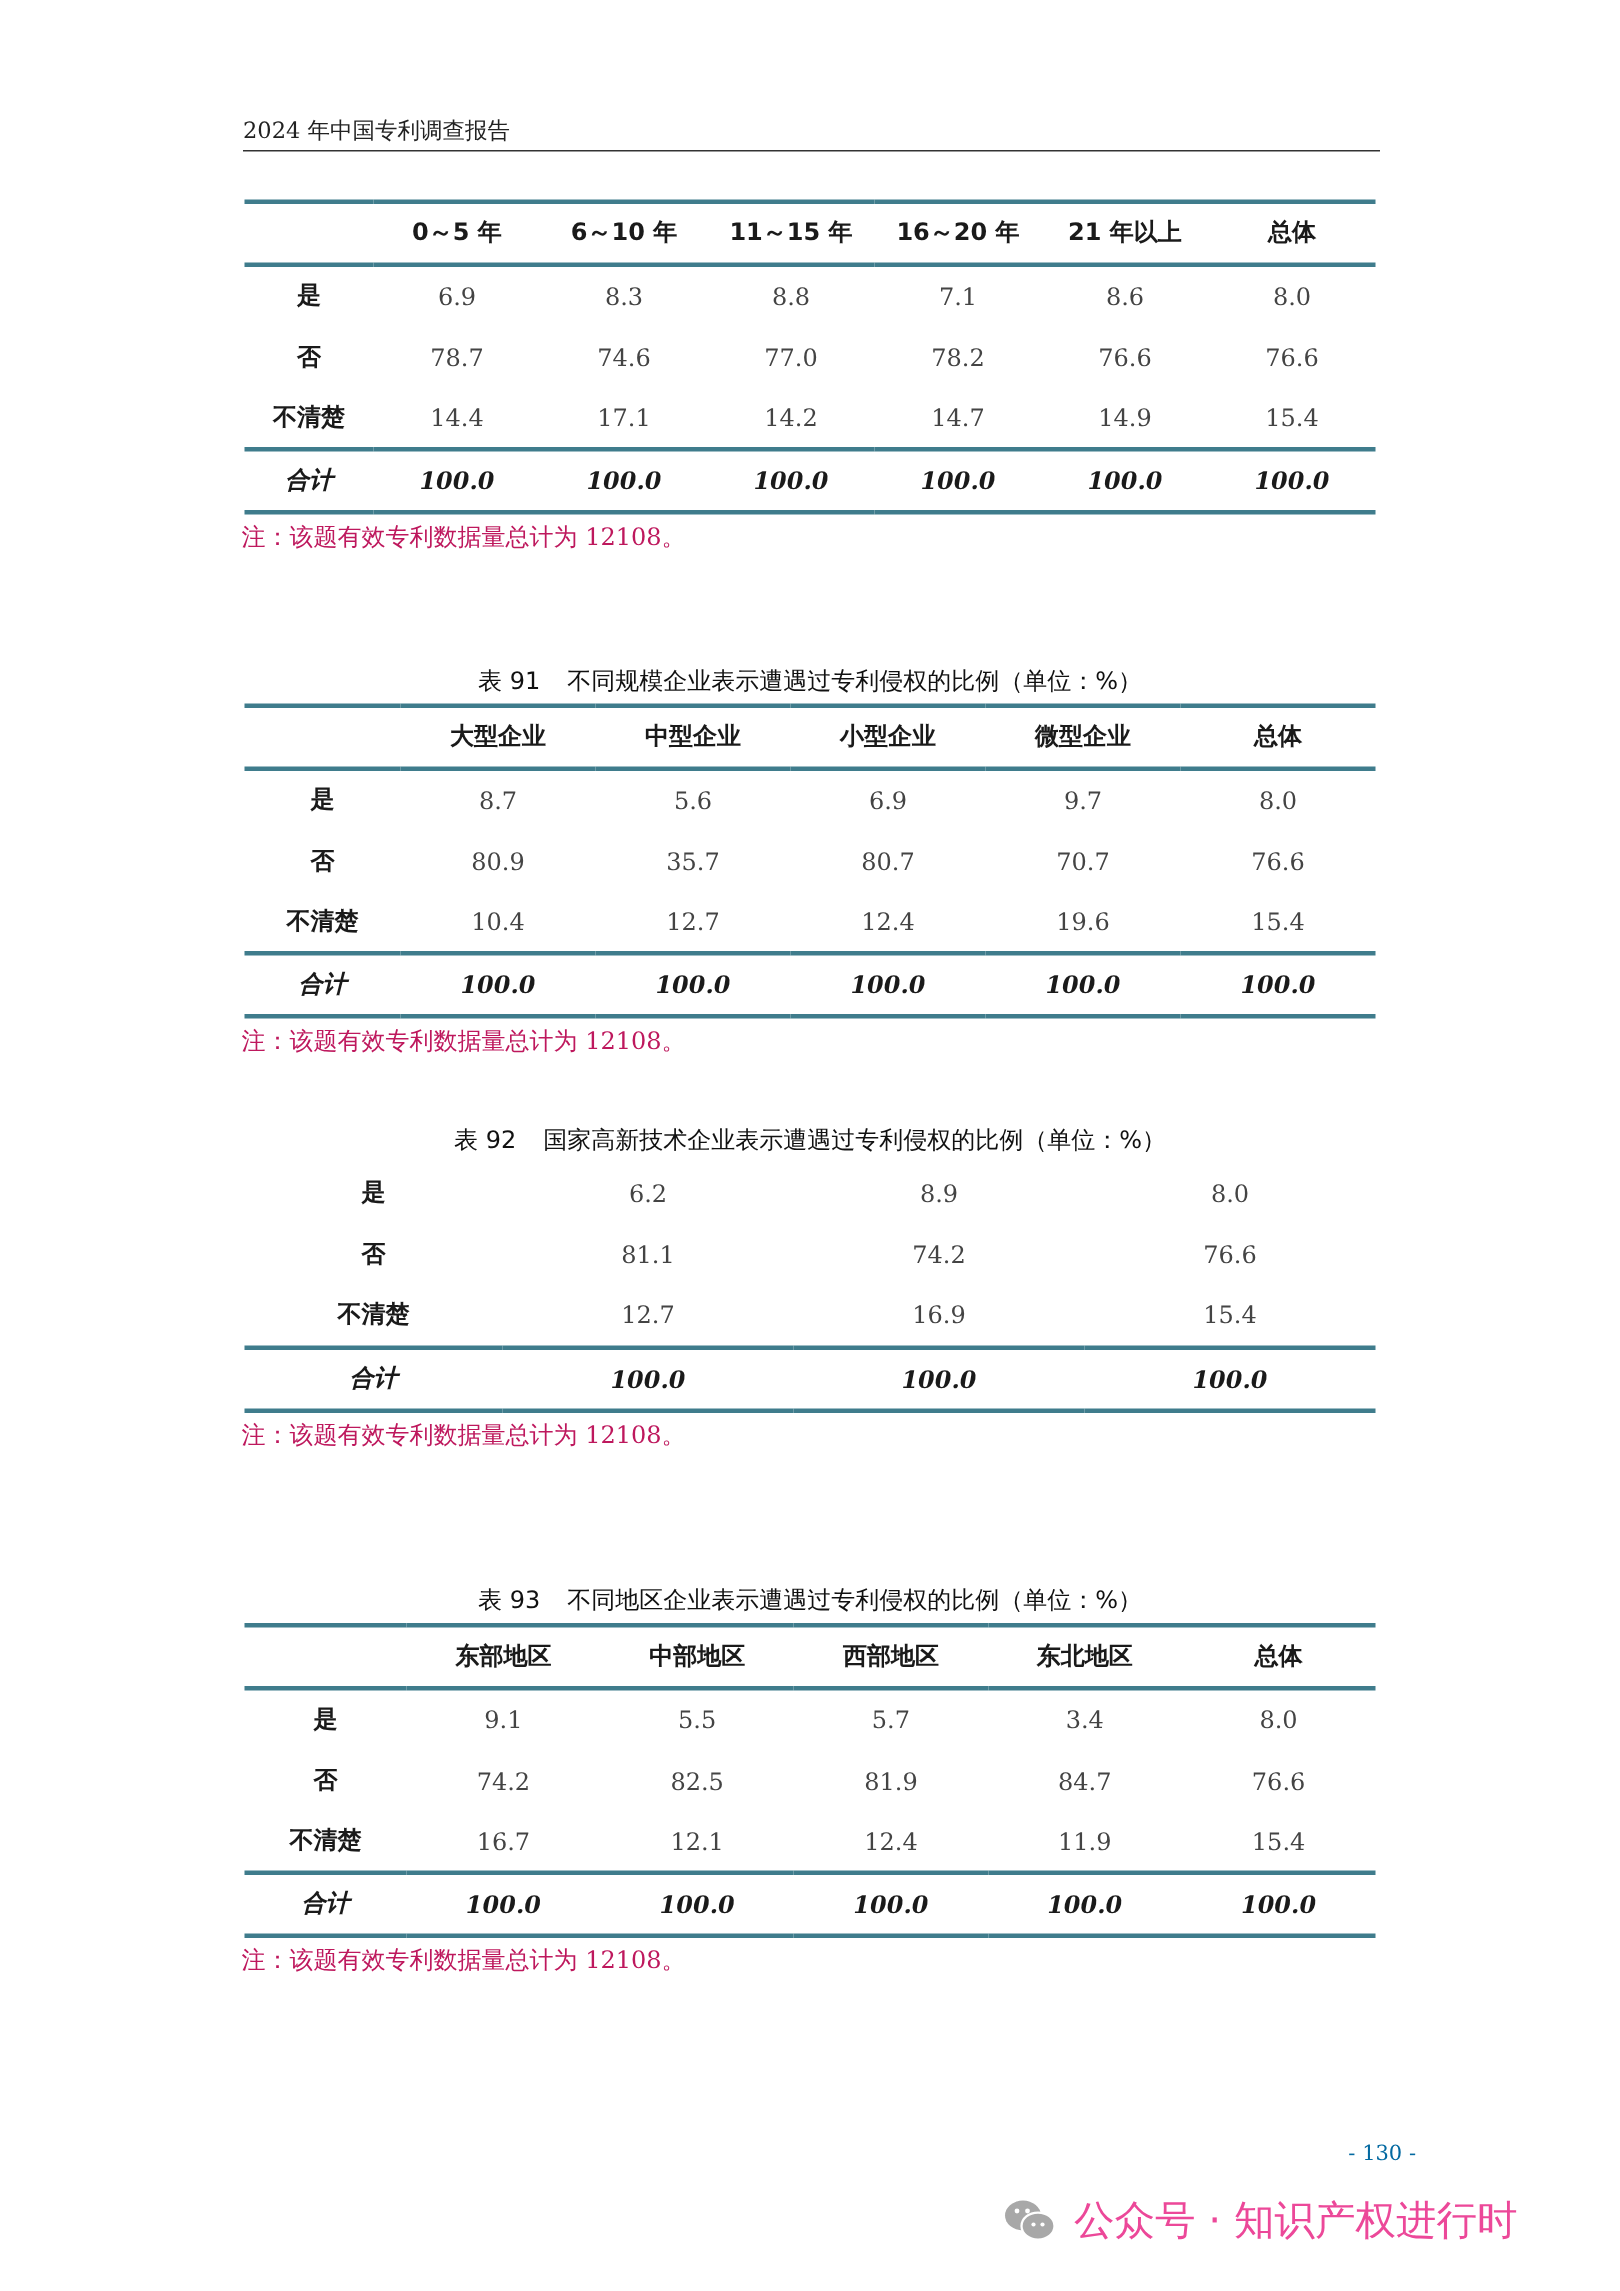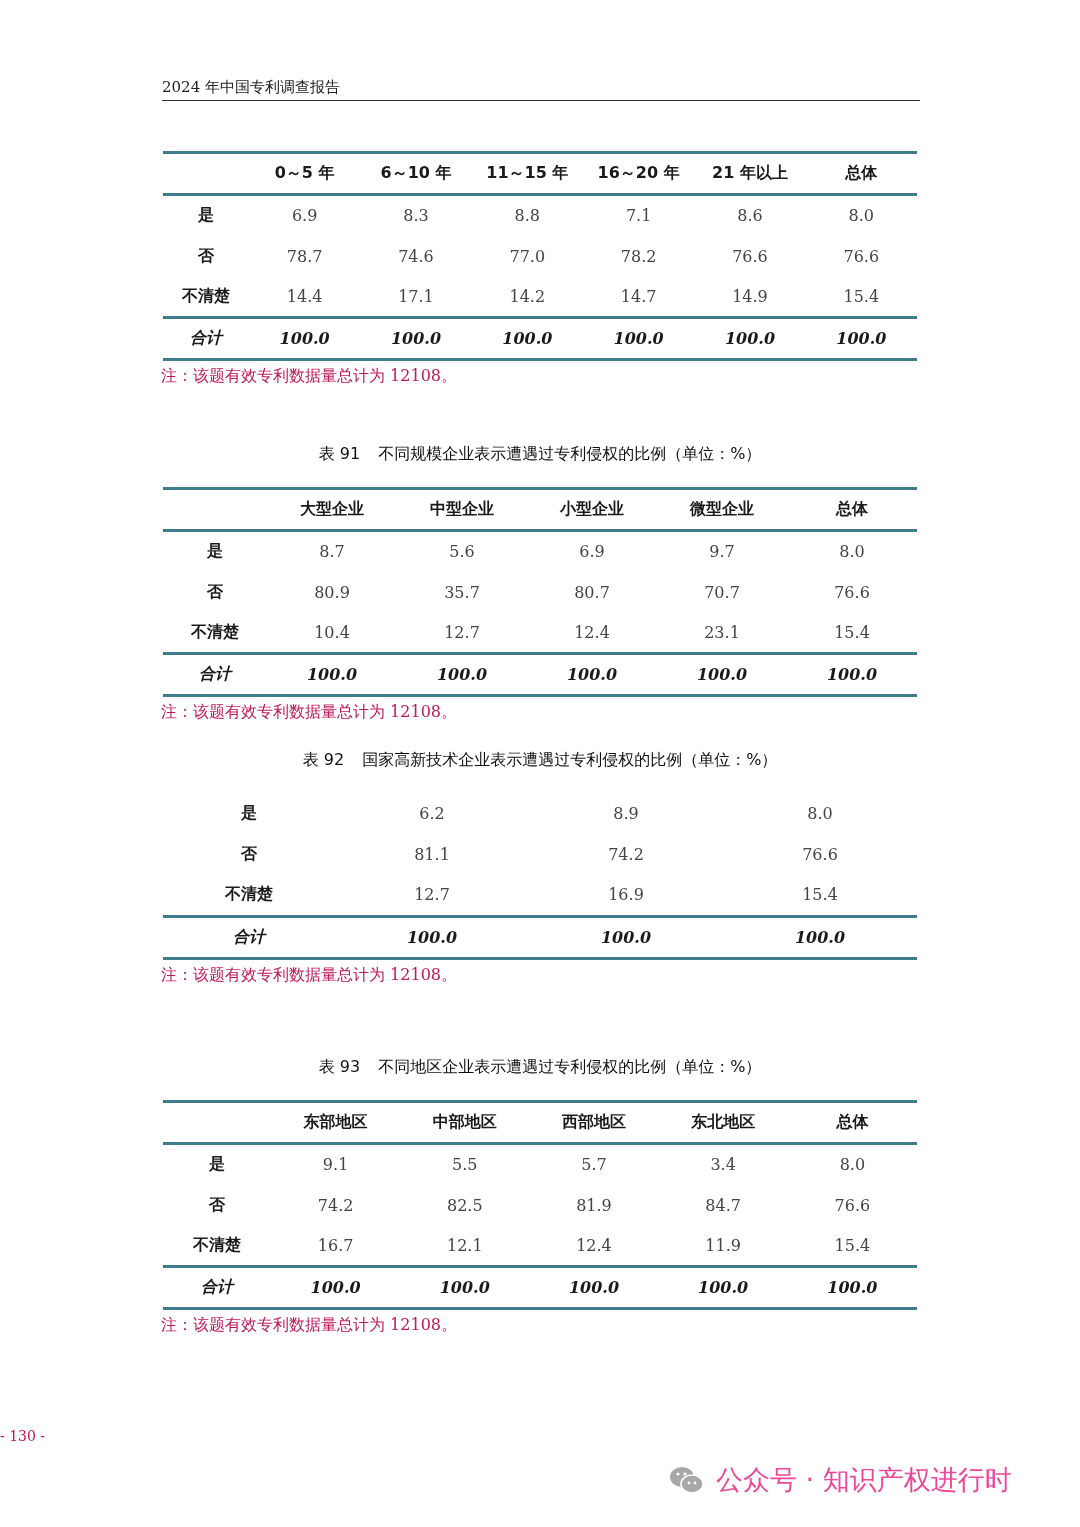--- a/index.html
+++ b/index.html
@@ -4,33 +4,33 @@
 <style>
   html, body { margin: 0; padding: 0; background: #ffffff; }
   body { width: 1080px; height: 1527px; position: relative; overflow: hidden;
          font-family: "DejaVu Serif", "Liberation Serif", serif; color: #1a1a1a; }
   .page-header { position: absolute; left: 162px; top: 76px; width: 758px; height: 24px;
                  border-bottom: 1.5px solid #333; font-size: 15px; line-height: 22px; color: #222; }
   .tbl-block { position: absolute; left: 163px; width: 754px; }
   .caption { text-align: center; font-family: "DejaVu Sans", "Liberation Sans", sans-serif;
              font-size: 16px; height: 30px; line-height: 30px; color: #111; }
   .caption .num { margin-right: 18px; }
-  table { width: 100%; border-collapse: collapse; table-layout: fixed; margin-top: 18px; }
+  table { width: 100%; border-collapse: collapse; table-layout: fixed; }
   tr.head { height: 42px; border-top: 3px solid #3f7c8c; border-bottom: 3px solid #3f7c8c; }
   tr.head th { font-family: "DejaVu Sans", "Liberation Sans", sans-serif; font-weight: bold;
                font-size: 16px; text-align: center; color: #1a1a1a; }
   tr.body { height: 41px; }
   tr.body td { text-align: center; font-size: 16px; color: #444; }
   tr.body td.lbl, tr.total td.lbl { font-family: "DejaVu Sans", "Liberation Sans", sans-serif;
                font-weight: bold; color: #1a1a1a; }
   tr.total { height: 42px; border-top: 3px solid #3f7c8c; border-bottom: 3px solid #3f7c8c; }
   tr.total td { text-align: center; font-size: 16px; font-weight: bold; color: #1a1a1a; font-style: italic; }
   .note { font-size: 16px; color: #be185d; height: 30px; line-height: 30px; margin-left: -2px; }
-  .page-num { position: absolute; top: 1428px; left: 0; width: 944px; text-align: left;
-              font-size: 14px; color: #be185d; }
+  .page-num { position: absolute; top: 1428px; left: 0; width: 944px; text-align: right;
+              font-size: 14px; color: #0369a1; }
   .watermark { position: absolute; left: 668px; top: 1462px; font-family: "DejaVu Sans", "Liberation Sans", sans-serif;
                font-size: 27px; color: #ec4899; display: flex; align-items: center; }
   .watermark svg { margin-right: 10px; }
 </style>
 </head>
 <body>
 
 <div class="page-header">
   <span>2024 年中国专利调查报告</span>
 </div>
@@ -133,21 +133,21 @@
       <td>35.7</td>
       <td>80.7</td>
       <td>70.7</td>
       <td>76.6</td>
     </tr>
     <tr class="body">
       <td class="lbl">不清楚</td>
       <td>10.4</td>
       <td>12.7</td>
       <td>12.4</td>
-      <td>23.1</td>
+      <td>19.6</td>
       <td>15.4</td>
     </tr>
     <tr class="total">
       <td class="lbl">合计</td>
       <td>100.0</td>
       <td>100.0</td>
       <td>100.0</td>
       <td>100.0</td>
       <td>100.0</td>
     </tr>

